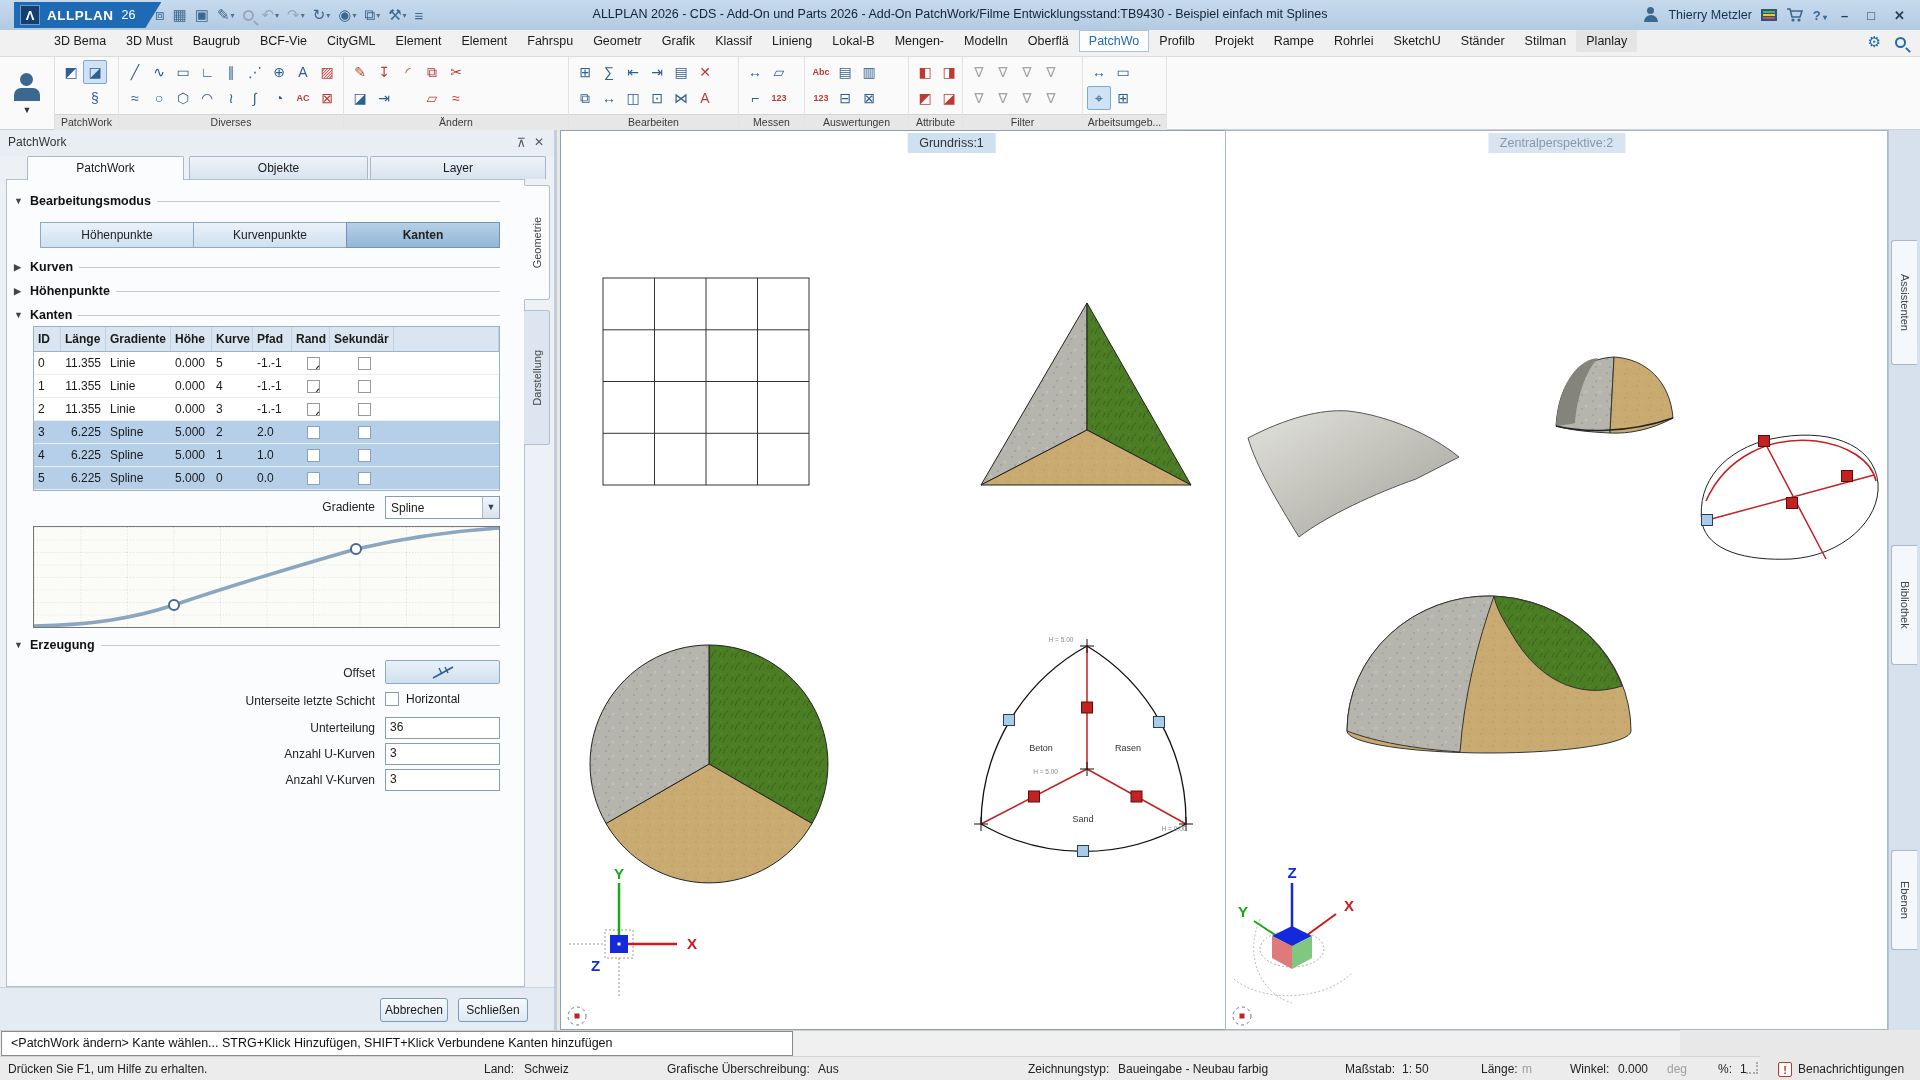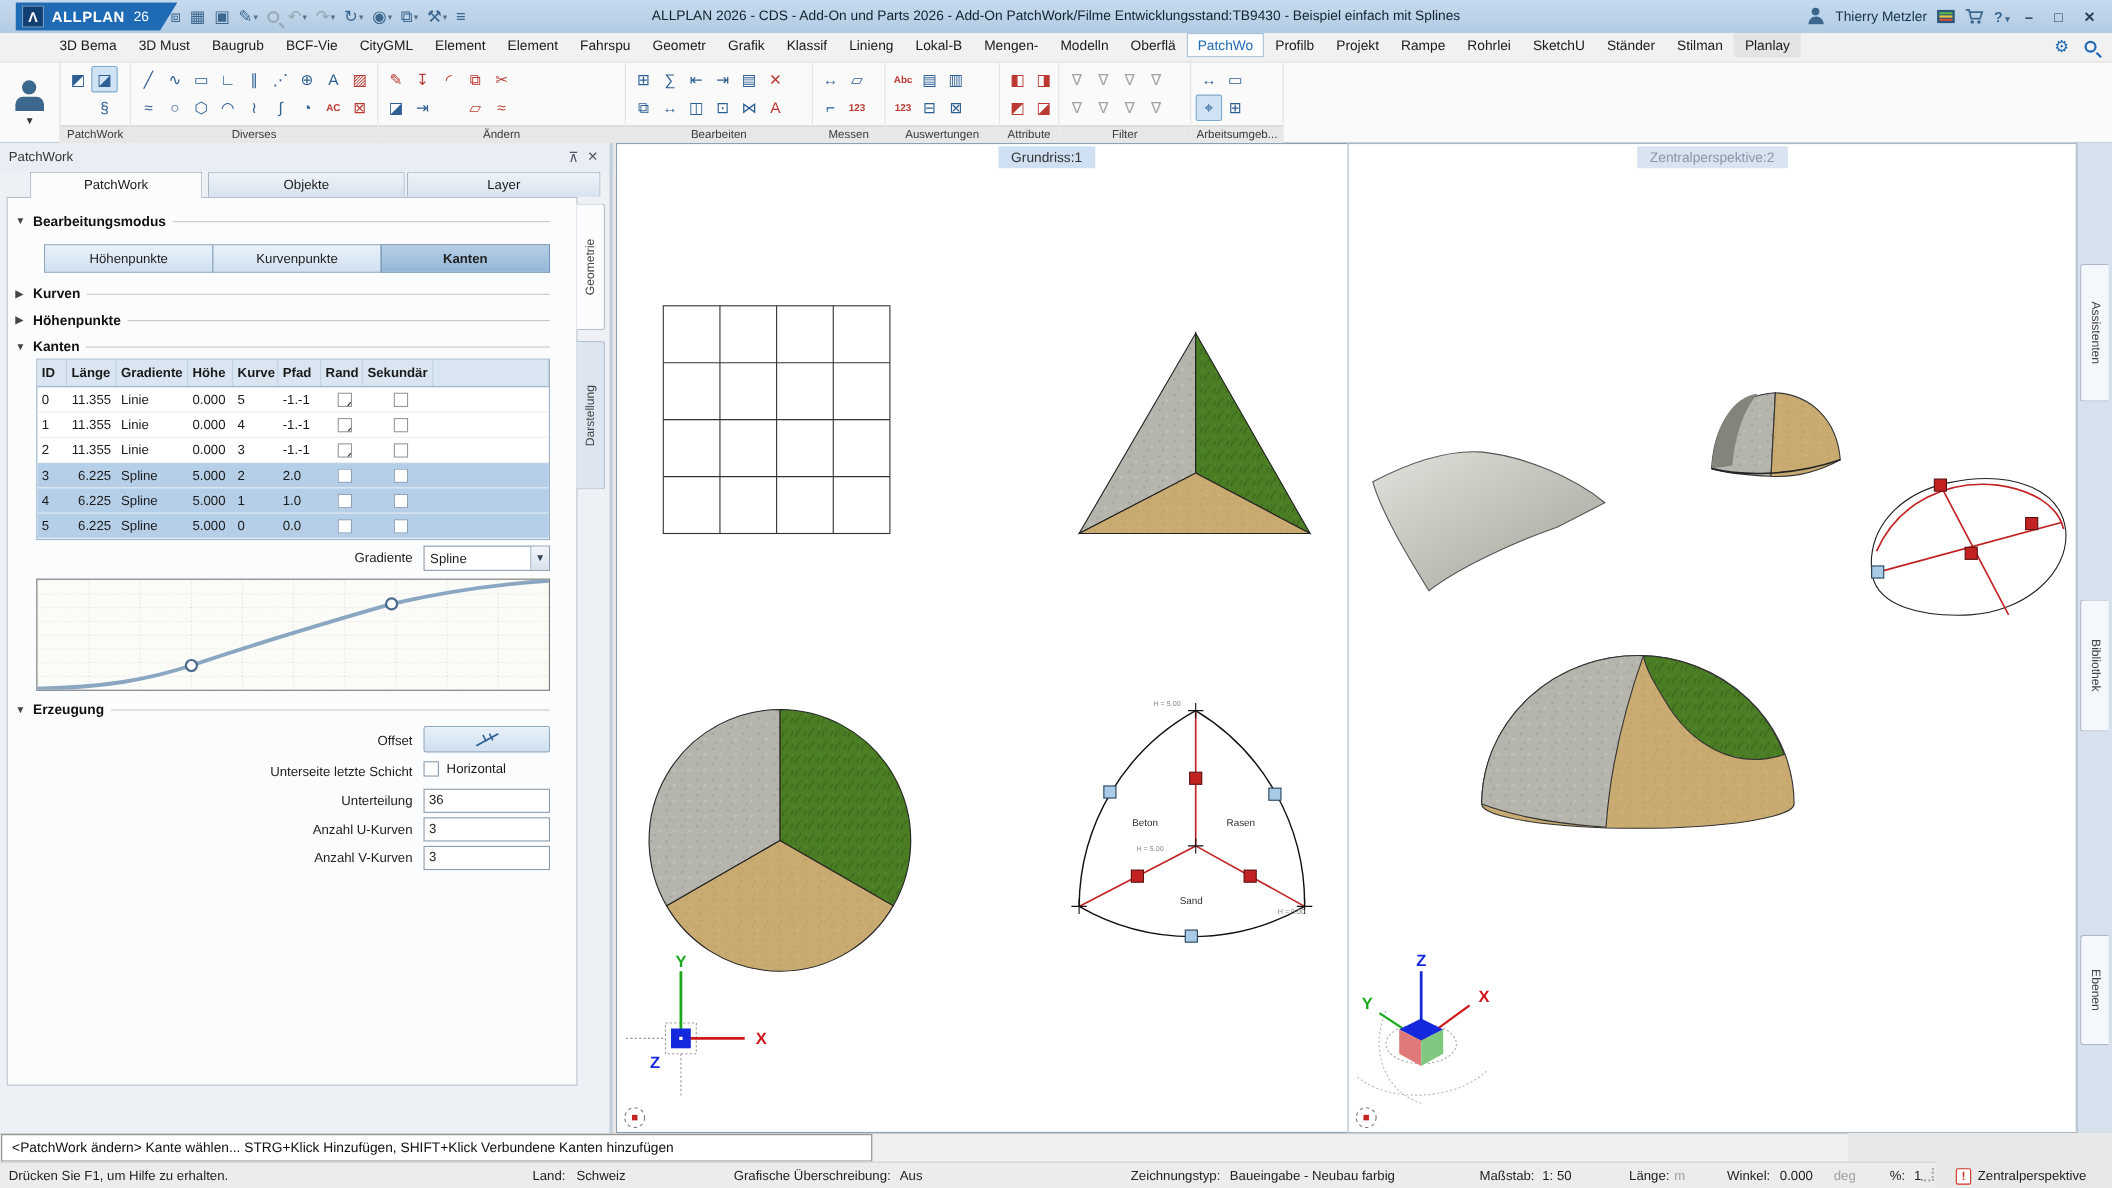--- a/index.html
+++ b/index.html
@@ -542,20 +542,24 @@
   <span class="flabel" style="left:175px;top:564px;">Unterseite letzte Schicht</span>
   <div id="horiz-cb" class="abs"></div>
   <span id="horiz-lbl" class="abs">Horizontal</span>
   <span class="flabel" style="left:175px;top:591px;">Unterteilung</span>
   <div class="fbox" style="top:587px;">36</div>
   <span class="flabel" style="left:175px;top:617px;">Anzahl U-Kurven</span>
   <div class="fbox" style="top:613px;">3</div>
   <span class="flabel" style="left:175px;top:643px;">Anzahl V-Kurven</span>
   <div class="fbox" style="top:639px;">3</div>
 
+  <div id="pal-bottom" class="abs">
+    <div class="pbtn abs" style="left:380px;width:68px;">Abbrechen</div>
+    <div class="pbtn abs" style="left:458px;width:70px;">Schließen</div>
+  </div>
 </div>
 
 <div id="vpL" class="abs">
   <div class="vchip">Grundriss:1</div>
   <div id="vpL-btns">
     <span>□</span>
     <span>✕</span>
   </div>
   <svg width="660" height="898" style="position:absolute;left:0;top:0;">
     <defs>
@@ -732,15 +736,15 @@
   <span style="left:1345px;">Maßstab:</span>
   <span style="left:1402px;">1: 50</span>
   <span style="left:1481px;">Länge:</span>
   <span style="left:1522px;" class="dim">m</span>
   <span style="left:1570px;">Winkel:</span>
   <span style="left:1618px;">0.000</span>
   <span style="left:1667px;" class="dim">deg</span>
   <span style="left:1718px;">%:</span>
   <span style="left:1740px;">1</span>
   <span id="notif-icon">!</span>
-  <span style="left:1798px;">Zentralperspektive</span>
+  <span style="left:1798px;">Benachrichtigungen</span>
   <span id="grip"></span>
 </div>
 
 </body></html>

